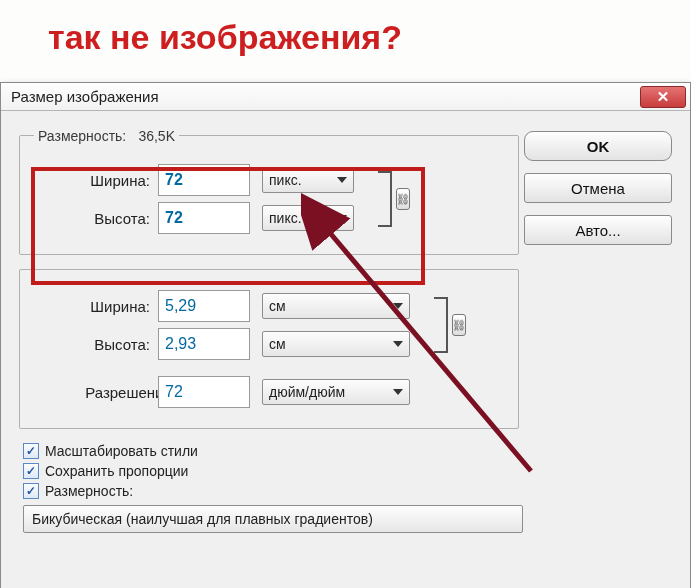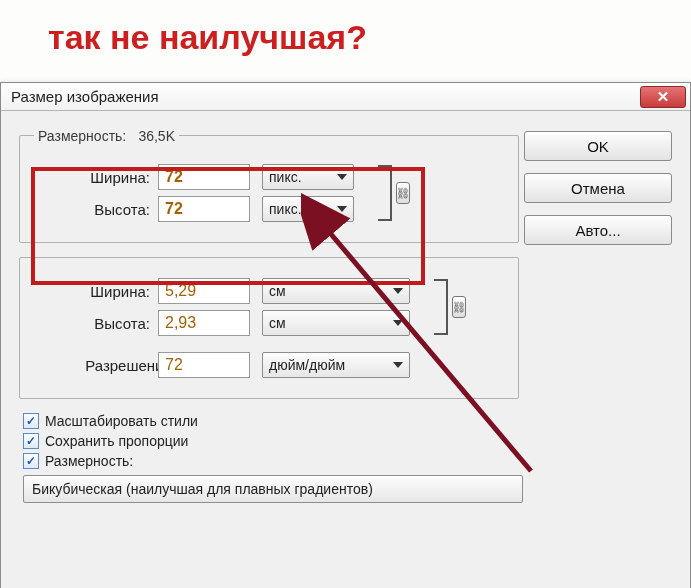--- a/index.html
+++ b/index.html
@@ -50,23 +50,23 @@
   }
   fieldset.pix { width: 500px; }
   fieldset.print { width: 500px; }
   legend { color: #3a3a3a; padding: 0 4px; font-size: 15px; }
   legend .val { margin-left: 8px; }
 
   .row { display: flex; align-items: center; margin: 6px 16px; }
   .lab { width: 100px; text-align: right; margin-right: 8px; color: #222; font-size: 15px; }
   .lab.wide { width: 126px; }
   .txtin {
-    width: 92px; height: 26px;
+    width: 92px; height: 32px;
     background: #fff; border: 1px solid #9a9a9a;
-    padding: 2px 6px; font-size: 16px; font-weight: 700; color:#a16207;
+    padding: 2px 6px; font-size: 16px; font-weight: 700; color:#0369a1;
     margin-right: 12px;
   }
   .txtin.norm { font-weight: 400; }
   .sel {
     width: 92px; height: 26px;
     background: linear-gradient(#fdfdfd,#e6e6e6);
     border: 1px solid #8d8d8d; border-radius: 2px;
     display:flex; align-items:center; justify-content:space-between;
     padding: 0 6px; font-size:14px; color:#222;
   }
@@ -104,21 +104,21 @@
     width: 148px;
     display:flex; flex-direction:column; gap:12px;
   }
   .wbtn {
     height: 30px;
     background: linear-gradient(#fefefe,#e3e3e3);
     border:1px solid #8a8a8a; border-radius:3px;
     display:flex;align-items:center;justify-content:center;
     font-size:15px;color:#111;
   }
-  .wbtn.ok { font-weight: 400; }
+  .wbtn.ok { font-weight: 700; border-radius: 9px; }
 
   .chkrow { display:flex; align-items:center; margin: 4px 0 4px 4px; font-size:15px; color:#222; }
   .chk {
     width:16px;height:16px;border:1px solid #5a8ac6;background:linear-gradient(#fbfdff,#dde9f6);
     margin-right:6px;display:flex;align-items:center;justify-content:center;font-size:12px;color:#2256a0;font-weight:bold;
   }
 
   .bigsel {
     margin: 6px 4px 0 4px;
     width: 500px; height: 28px;
@@ -128,21 +128,21 @@
     padding:0 8px;font-size:14.5px;color:#222;
   }
 
   svg.arrow {
     position:absolute; left: 300px; top: 50px; pointer-events:none;
   }
 </style>
 </head>
 <body>
 
-<div class="annot">так не наилучшая?</div>
+<div class="annot">так не изображения?</div>
 
 <div class="win">
   <div class="titlebar">
     <span class="title">Размер изображения</span>
     <div class="closebtn">✕</div>
   </div>
 
   <div class="body">
 
     <div class="side">

